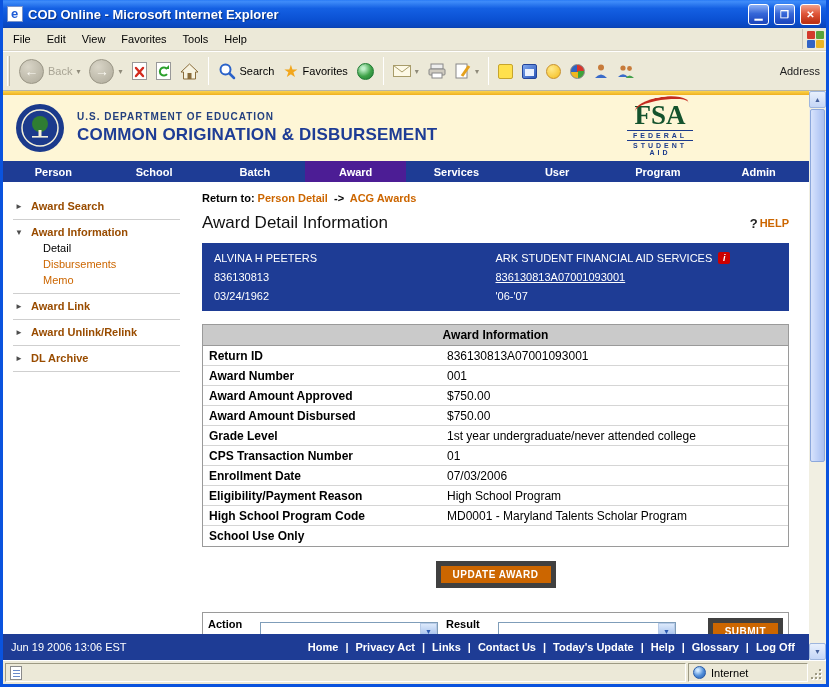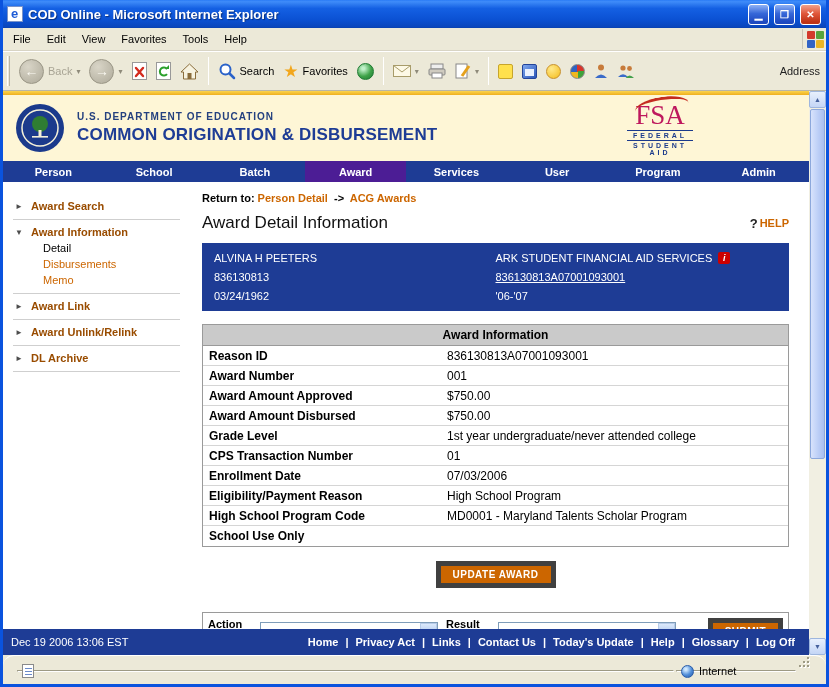--- a/index.html
+++ b/index.html
@@ -51,21 +51,21 @@
   .page { flex:1; display:flex; flex-direction:column; overflow:hidden; background:#fff; }
   .topstrip { height:4px; flex:0 0 4px; background:linear-gradient(180deg,#FBD44E,#EFAF1E); }
 
   
   .banner { height:66px; flex:0 0 66px; background:#FEF6D6; display:flex; align-items:center; padding:0 12px; }
   .banner-text { margin-left:12px; }
   .dept-line { font-size:10px; font-weight:bold; letter-spacing:1px; color:#24407F; }
   .app-line { font-size:17px; font-weight:bold; color:#1E3C95; margin-top:3px; letter-spacing:0.2px; }
   .fsa-logo { margin-left:auto; margin-right:100px; position:relative; width:74px; text-align:center; }
   .fsa-swoosh { position:absolute; top:-4px; left:12px; width:54px; height:20px; border-top:3px solid #C42B1F; border-radius:50%; transform:rotate(-9deg); }
-  .fsa-word { font-family:"Liberation Serif",serif; font-size:27px; font-weight:normal; color:#be185d; line-height:28px; }
+  .fsa-word { font-family:"Liberation Serif",serif; font-size:27px; font-weight:bold; color:#14532d; line-height:28px; }
   .fsa-rule { height:1px; background:#1B3A8C; margin:1px 4px; }
   .fsa-sub { font-size:7px; letter-spacing:3px; color:#1B3A8C; font-weight:bold; }
 
   
   .nav { height:21px; flex:0 0 21px; display:flex; background:#1E3C95; }
   .nav-tab { flex:1; display:flex; align-items:center; justify-content:center; color:#fff; font-size:11px; font-weight:bold; cursor:pointer; }
   .nav-tab.active { background:#4c1d95; }
 
   
   .content { flex:1; display:flex; overflow:hidden; background:#fff; }
@@ -123,21 +123,21 @@
 
   
   .scrollbar { width:17px; flex:0 0 17px; background:#F1EFE2; display:flex; flex-direction:column; }
   .sb-btn { height:17px; flex:0 0 17px; background:linear-gradient(180deg,#E8F0FD,#C4D6F6); border:1px solid #9EB6DE; border-radius:2px;
     color:#44609C; font-size:7px; display:flex; align-items:center; justify-content:center; cursor:pointer; }
   .sb-track { flex:1; position:relative; }
   .sb-thumb { position:absolute; left:1px; right:1px; top:1px; height:66%; border-radius:2px;
     background:linear-gradient(90deg,#D8E3FC,#BACDF6 60%,#A9BFEF); border:1px solid #8CA8DC; cursor:pointer; }
 
   
-  .statusbar { height:24px; flex:0 0 24px; background:#ECE9D8; border-top:1px solid #fff; display:flex; align-items:stretch; gap:2px; padding:14px;border-radius:11px; }
+  .statusbar { height:24px; flex:0 0 24px; background:#ECE9D8; border-top:1px solid #fff; display:flex; align-items:stretch; gap:2px; padding:2px; }
   .sb-panel { border:1px solid; border-color:#9D9A84 #FFFFFF #FFFFFF #9D9A84; display:flex; align-items:center; padding:0 4px; gap:5px; }
   .sb-left { flex:1; }
   .sb-right { width:120px; flex:0 0 120px; font-size:11px; color:#000; }
   .doc-icon { width:12px; height:14px; background:#fff; border:1px solid #8A8A8A; position:relative; }
   .doc-icon:before { content:""; position:absolute; left:2px; top:3px; width:7px; height:1px; background:#6A8AC9; box-shadow:0 3px 0 #6A8AC9, 0 6px 0 #6A8AC9; }
   .globe-sm { width:13px; height:13px; border-radius:50%; background:radial-gradient(circle at 35% 30%, #CFE8FF 10%, #4E8CD8 55%, #2A5CA8); border:1px solid #2A5CA8; }
   .grip { width:14px; display:flex; align-items:flex-end; justify-content:flex-end; }
 </style>
 </head>
 <body>
@@ -390,21 +390,21 @@
                 <span class="info-icon">i</span>
               </span>
               <span class="pb-link">836130813A07001093001</span>
               <span>'06-'07</span>
             </div>
           </div>
 
           <div class="award-table">
             <div class="tbl-header">Award Information</div>
             <div class="t-row">
-              <div class="t-label">Reason ID</div>
+              <div class="t-label">Return ID</div>
               <div class="t-value">836130813A07001093001</div>
             </div>
             <div class="t-row">
               <div class="t-label">Award Number</div>
               <div class="t-value">001</div>
             </div>
             <div class="t-row">
               <div class="t-label">Award Amount Approved</div>
               <div class="t-value">$750.00</div>
             </div>
@@ -452,21 +452,21 @@
             <span class="xp-select">
               <span class="sel-text"></span>
               <span class="sel-btn">▼</span>
             </span>
             <span class="orange-btn submit-btn">SUBMIT</span>
           </div>
         </div>
       </div>
 
       <div class="page-footer">
-        <span>Dec 19 2006 13:06 EST</span>
+        <span>Jun 19 2006 13:06 EST</span>
         <span class="footer-links">
           <span class="fl">Home</span>
           <span>|</span>
           <span class="fl">Privacy Act</span>
           <span>|</span>
           <span class="fl">Links</span>
           <span>|</span>
           <span class="fl">Contact Us</span>
           <span>|</span>
           <span class="fl">Today's Update</span>

